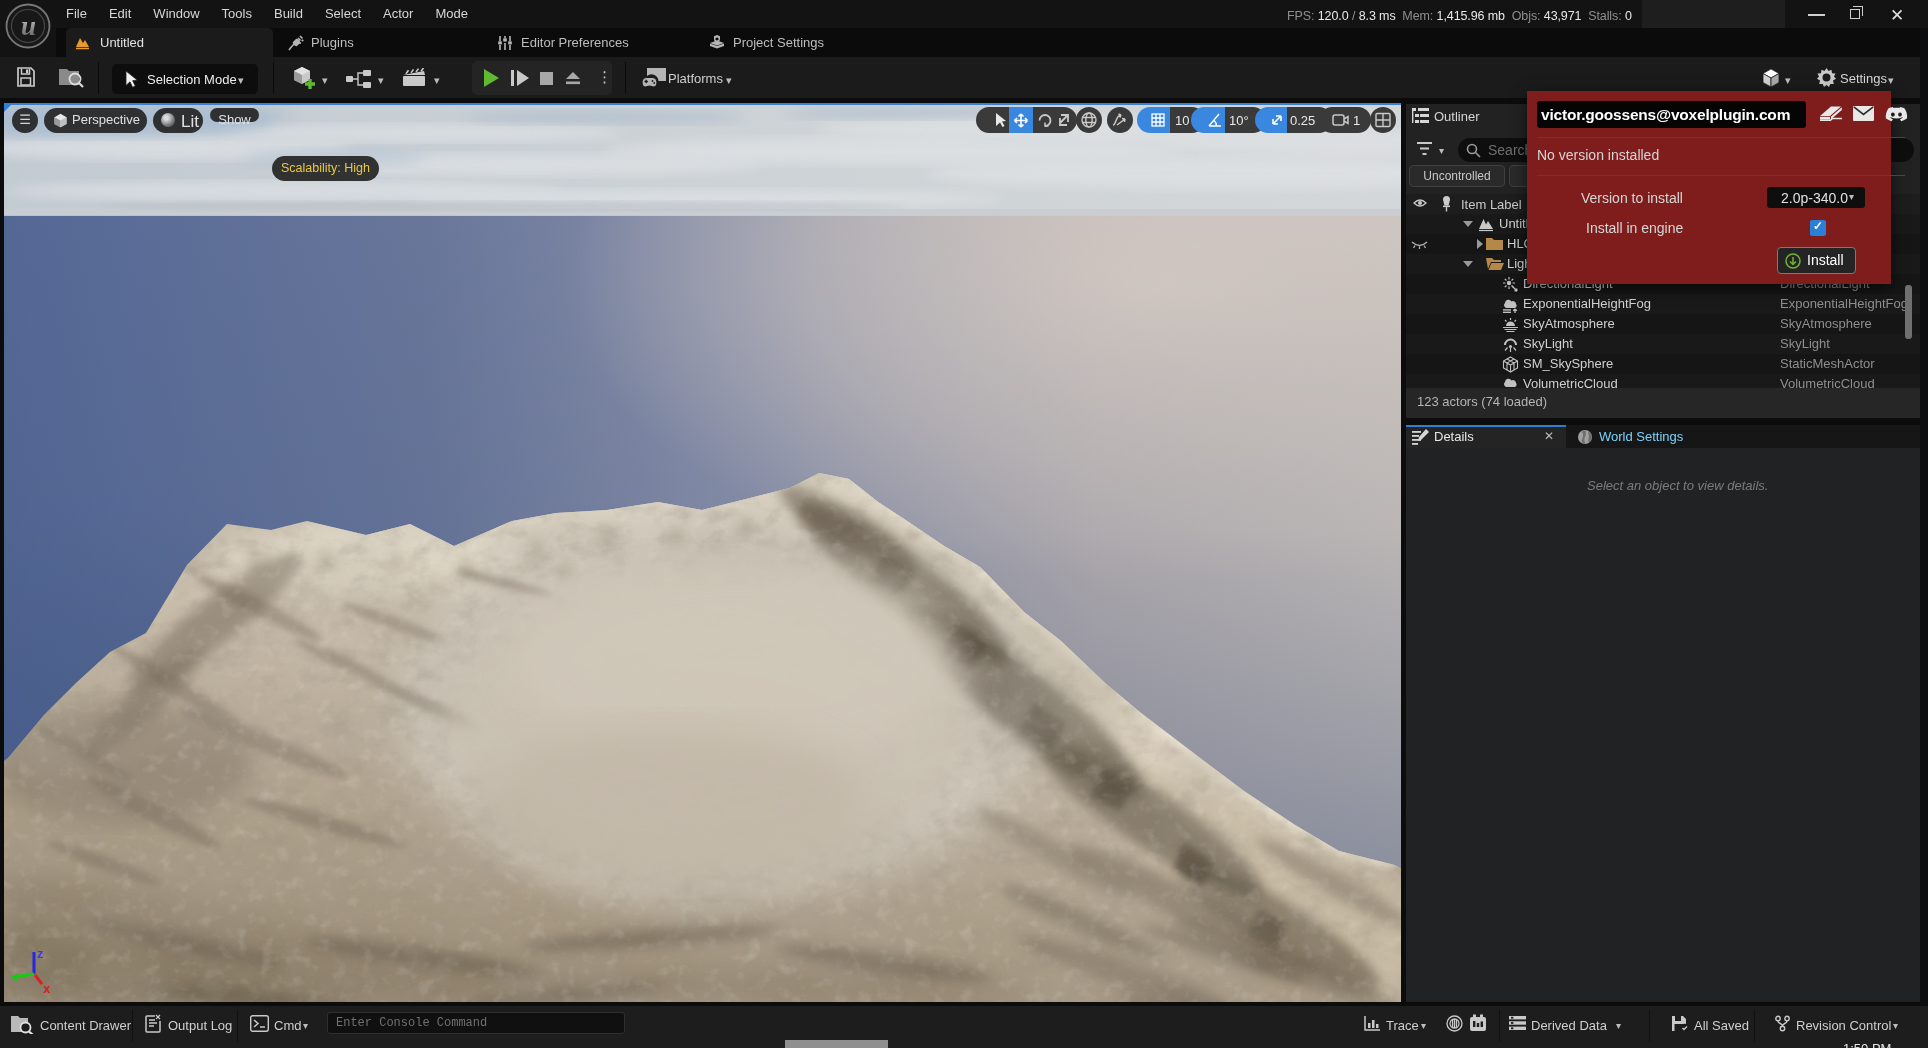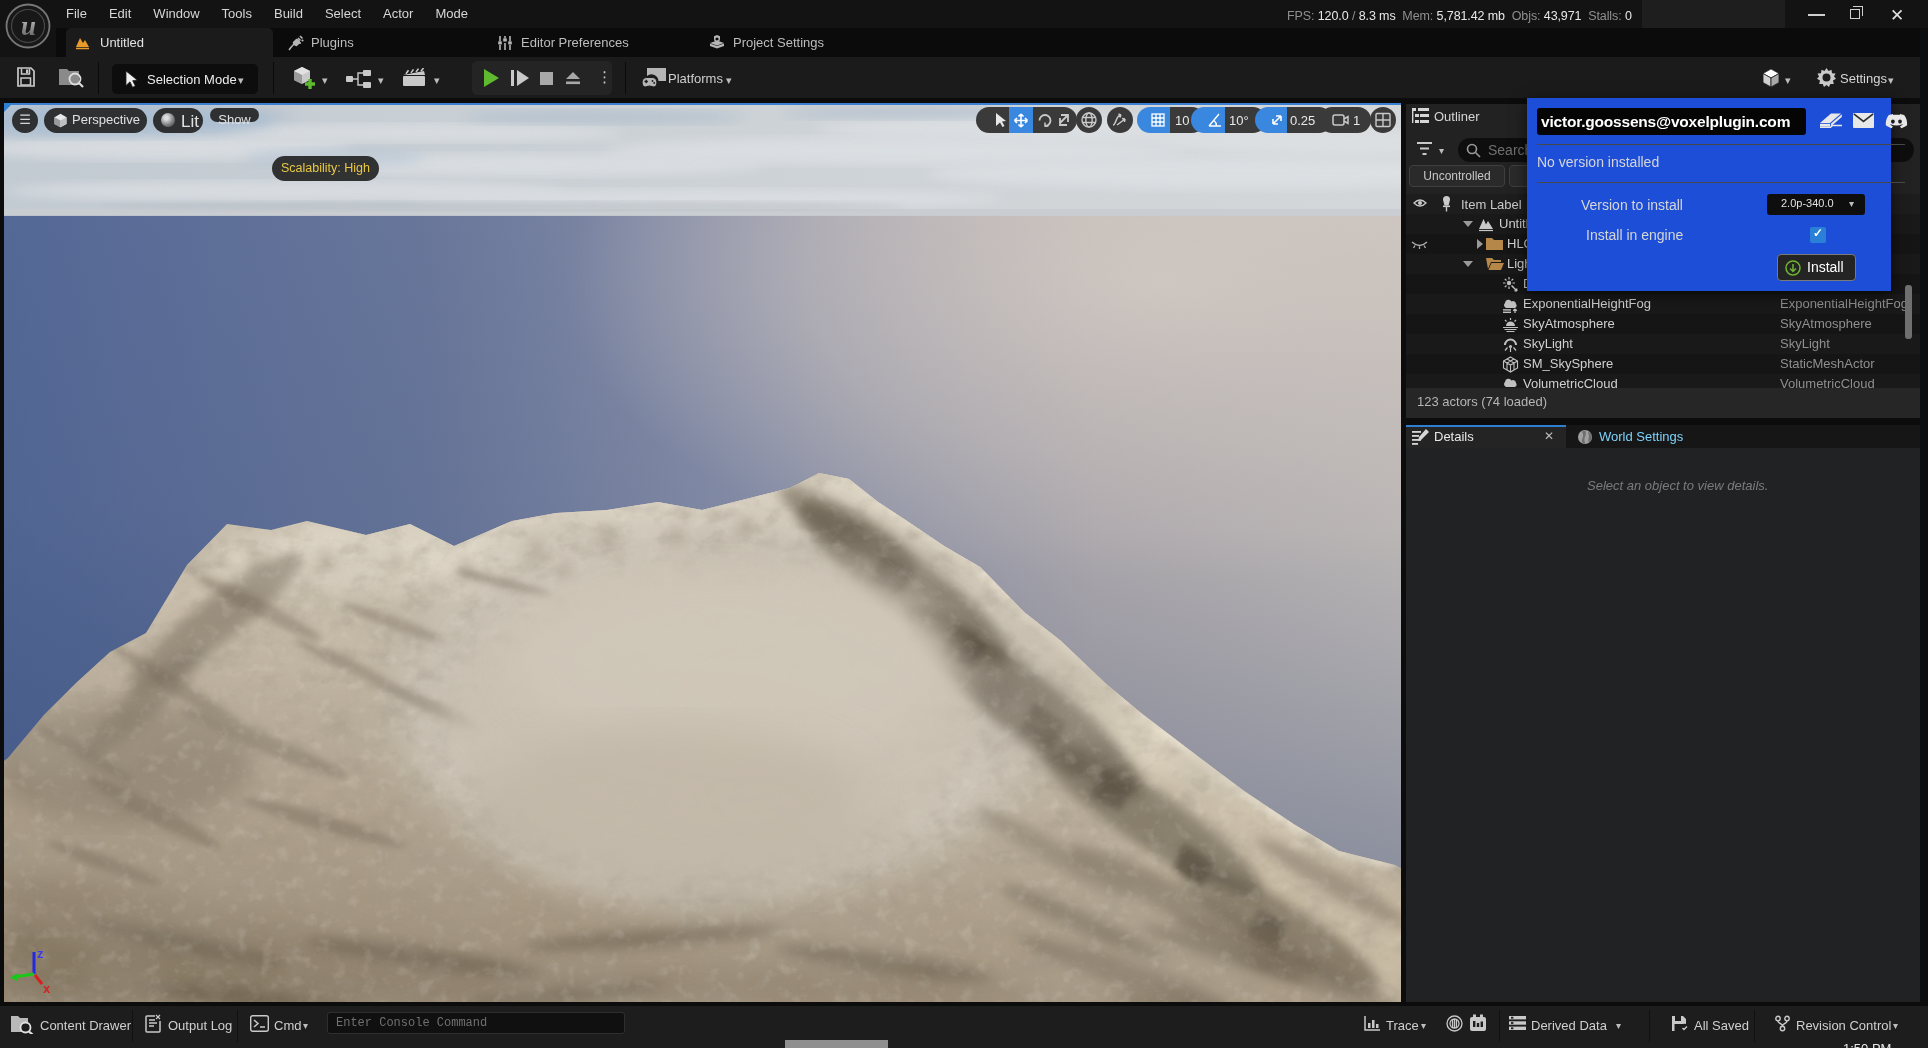--- a/index.html
+++ b/index.html
@@ -29,21 +29,21 @@
       <circle cx="23" cy="23" r="21.5" fill="#181818" stroke="#787878" stroke-width="1.8"></circle>
       <circle cx="23" cy="23" r="16.5" fill="none" stroke="#484848" stroke-width="1.2"></circle>
       <text x="23.5" y="31.5" text-anchor="middle" font-family="Liberation Serif" font-size="27" font-weight="bold" font-style="italic" fill="url(#lg-metal)">u</text>
     </svg>
   </div>
   <div class="abs txt" style="left:66px;top:6px;font-size:13px;color:#d6d6d6;">
     <span style="margin-right:22px;">File</span><span style="margin-right:22px;">Edit</span><span style="margin-right:22px;">Window</span><span style="margin-right:22px;">Tools</span><span style="margin-right:22px;">Build</span><span style="margin-right:22px;">Select</span><span style="margin-right:22px;">Actor</span><span>Mode</span>
   </div>
 
   <div class="abs" style="left:1287px;top:9px;font-size:12.5px;color:#8f8f8f;white-space:nowrap;letter-spacing:-0.1px;">
-    FPS: <span style="color:#e8e8e8;">120.0</span> / <span style="color:#e8e8e8;">8.3 ms</span> &nbsp;Mem: <span style="color:#e8e8e8;">5,781.42 mb</span> &nbsp;Objs: <span style="color:#e8e8e8;">43,971</span> &nbsp;Stalls: <span style="color:#e8e8e8;">0</span>
+    FPS: <span style="color:#e8e8e8;">120.0</span> / <span style="color:#e8e8e8;">8.3 ms</span> &nbsp;Mem: <span style="color:#e8e8e8;">1,415.96 mb</span> &nbsp;Objs: <span style="color:#e8e8e8;">43,971</span> &nbsp;Stalls: <span style="color:#e8e8e8;">0</span>
   </div>
   <div class="abs" style="left:1642px;top:0;width:143px;height:28px;background:#1e1e1e;"></div>
   <div class="abs" style="left:1642px;top:6px;width:143px;text-align:center;font-size:13px;color:#e8e8e8;margin-top:19px;">InstallerTest</div>
 
   <div class="abs" style="left:1808px;top:14px;width:17px;height:2px;background:#cfcfcf;"></div>
   <div class="abs" style="left:1850px;top:9px;width:10px;height:10px;border:1.5px solid #cfcfcf;"></div>
   <div class="abs" style="left:1853px;top:6px;width:10px;height:10px;border:1.5px solid #cfcfcf;border-left:none;border-bottom:none;"></div>
   <div class="abs" style="left:1890px;top:5px;font-size:17px;color:#dedede;">✕</div>
 
   <div class="abs" style="left:0;top:28px;width:1928px;height:29px;background:#0b0b0b;"></div>
@@ -675,21 +675,21 @@
         <path d="M11 3 Q12.5 6.5 11.5 10 Q11 12 11.8 13.5 Q14.5 11.5 14.9 8 Q14.8 5 13 3.4 Z" fill="#6e6e6e"></path>
       </svg>
     </div>
     <div class="abs" style="left:193px;top:4px;font-size:13px;color:#7dd3fc;">World Settings</div>
     <div class="abs" style="left:0;top:23px;width:514px;height:554px;background:#212223;"></div>
     <div class="abs" style="left:181px;top:53px;font-size:13px;font-style:italic;color:#7c7c7c;">Select an object to view details.</div>
   </div>
 
   <div class="abs" style="left:1920px;top:28px;width:8px;height:1020px;background:#0c0d0f;"></div>
 
-  <div class="abs" id="popup" style="left:1527px;top:98px;width:364px;height:193px;background:#1d4ed8;box-shadow:0 4px 14px rgba(0,0,0,0.6);">
+  <div class="abs" id="popup" style="left:1527px;top:91px;width:364px;height:193px;background:#7f1d1d;box-shadow:0 4px 14px rgba(0,0,0,0.6);">
     <div class="abs" style="left:10px;top:10px;width:269px;height:27px;background:#050505;border-radius:3px;"></div>
     <div class="abs" style="left:14px;top:15px;font-size:15.5px;font-weight:bold;color:#fff;letter-spacing:-0.2px;">victor.goossens@voxelplugin.com</div>
 
     <div class="abs" style="left:290px;top:14px;">
       <svg width="26" height="17" viewBox="0 0 26 17" fill="#e8e8e8">
         <path d="M3 11 L14 1.5 L24 1.5 L13 11 Z"></path>
         <path d="M3 11.8 L13 11.8 L13 14.5 L3 14.5 Z"></path>
         <path d="M13.8 11.8 L24.8 2.3 L24.8 5 L13.8 14.5 Z"></path>
         <path d="M3 15.2 L13.5 15.2 L15.5 13.5 L25 13.5" stroke="#e8e8e8" stroke-width="1.4" fill="none"></path>
       </svg>
@@ -705,21 +705,21 @@
     <div class="abs" style="left:358px;top:15px;">
       <svg width="23" height="16" viewBox="0 0 23 16" fill="#e8e8e8">
         <path d="M8 1 C5 1.5 3.5 2.3 3.5 2.3 C1.2 5.6 0.6 8.9 0.8 12.2 C2.8 13.7 4.8 14.6 6.7 15.2 L7.9 13.2 C6.9 12.9 6 12.4 5.1 11.8 L5.7 11.3 C9.3 13 13.6 13 17.2 11.3 L17.8 11.8 C17 12.4 16 12.9 15 13.2 L16.2 15.2 C18.1 14.6 20.1 13.7 22.1 12.2 C22.4 8.4 21.4 5.1 19.4 2.3 C19.4 2.3 17.9 1.5 15 1 L14.5 2 C13.5 1.8 12.4 1.7 11.4 1.7 C10.4 1.7 9.4 1.8 8.4 2 Z M7.9 6.5 A1.9 2.1 0 0 1 7.9 10.7 A1.9 2.1 0 0 1 7.9 6.5 M15 6.5 A1.9 2.1 0 0 1 15 10.7 A1.9 2.1 0 0 1 15 6.5" fill-rule="evenodd"></path>
       </svg>
     </div>
     <div class="abs" style="left:10px;top:46px;width:368px;height:1px;background:#474747;"></div>
     <div class="abs" style="left:10px;top:56px;font-size:14px;color:#d6d6d6;">No version installed</div>
     <div class="abs" style="left:10px;top:84px;width:368px;height:1px;background:#474747;"></div>
     <div class="abs" style="left:54px;top:99px;font-size:14px;color:#d6d6d6;">Version to install</div>
     <div class="abs" style="left:240px;top:96px;width:98px;height:21px;background:#0e0e0e;border-radius:3px;"></div>
-    <div class="abs" style="left:254px;top:99px;font-size:11px;color:#e0e0e0;">2.0p-340.0</div>
+    <div class="abs" style="left:254px;top:99px;font-size:14px;color:#e0e0e0;">2.0p-340.0</div>
     <div class="abs" style="left:322px;top:100px;color:#bdbdbd;font-size:10px;">▾</div>
     <div class="abs" style="left:59px;top:129px;font-size:14px;color:#d6d6d6;">Install in engine</div>
     <div class="abs" style="left:283px;top:129px;width:16px;height:16px;background:#2a7fd6;border-radius:2px;"></div>
     <div class="abs" style="left:286px;top:128px;color:#fff;font-size:12px;font-weight:bold;">✓</div>
     <div class="abs" style="left:250px;top:156px;width:79px;height:27px;background:#242424;border:1px solid #7a7a7a;border-radius:4px;"></div>
     <div class="abs" style="left:258px;top:162px;">
       <svg width="16" height="16" viewBox="0 0 16 16" fill="none" stroke="#6fb52f" stroke-width="1.5">
         <circle cx="8" cy="8" r="7"></circle>
           <path d="M8 4 V11 M5 8.5 L8 11.5 L11 8.5"></path>
       </svg>

